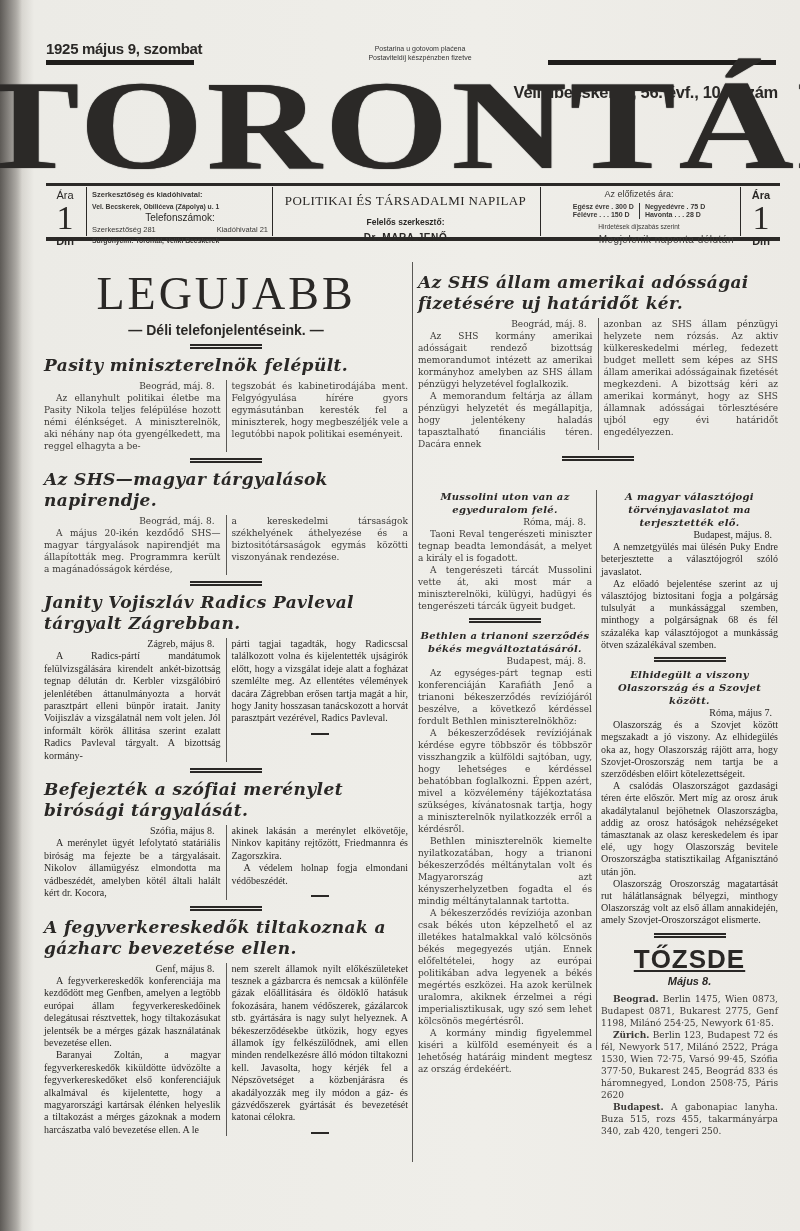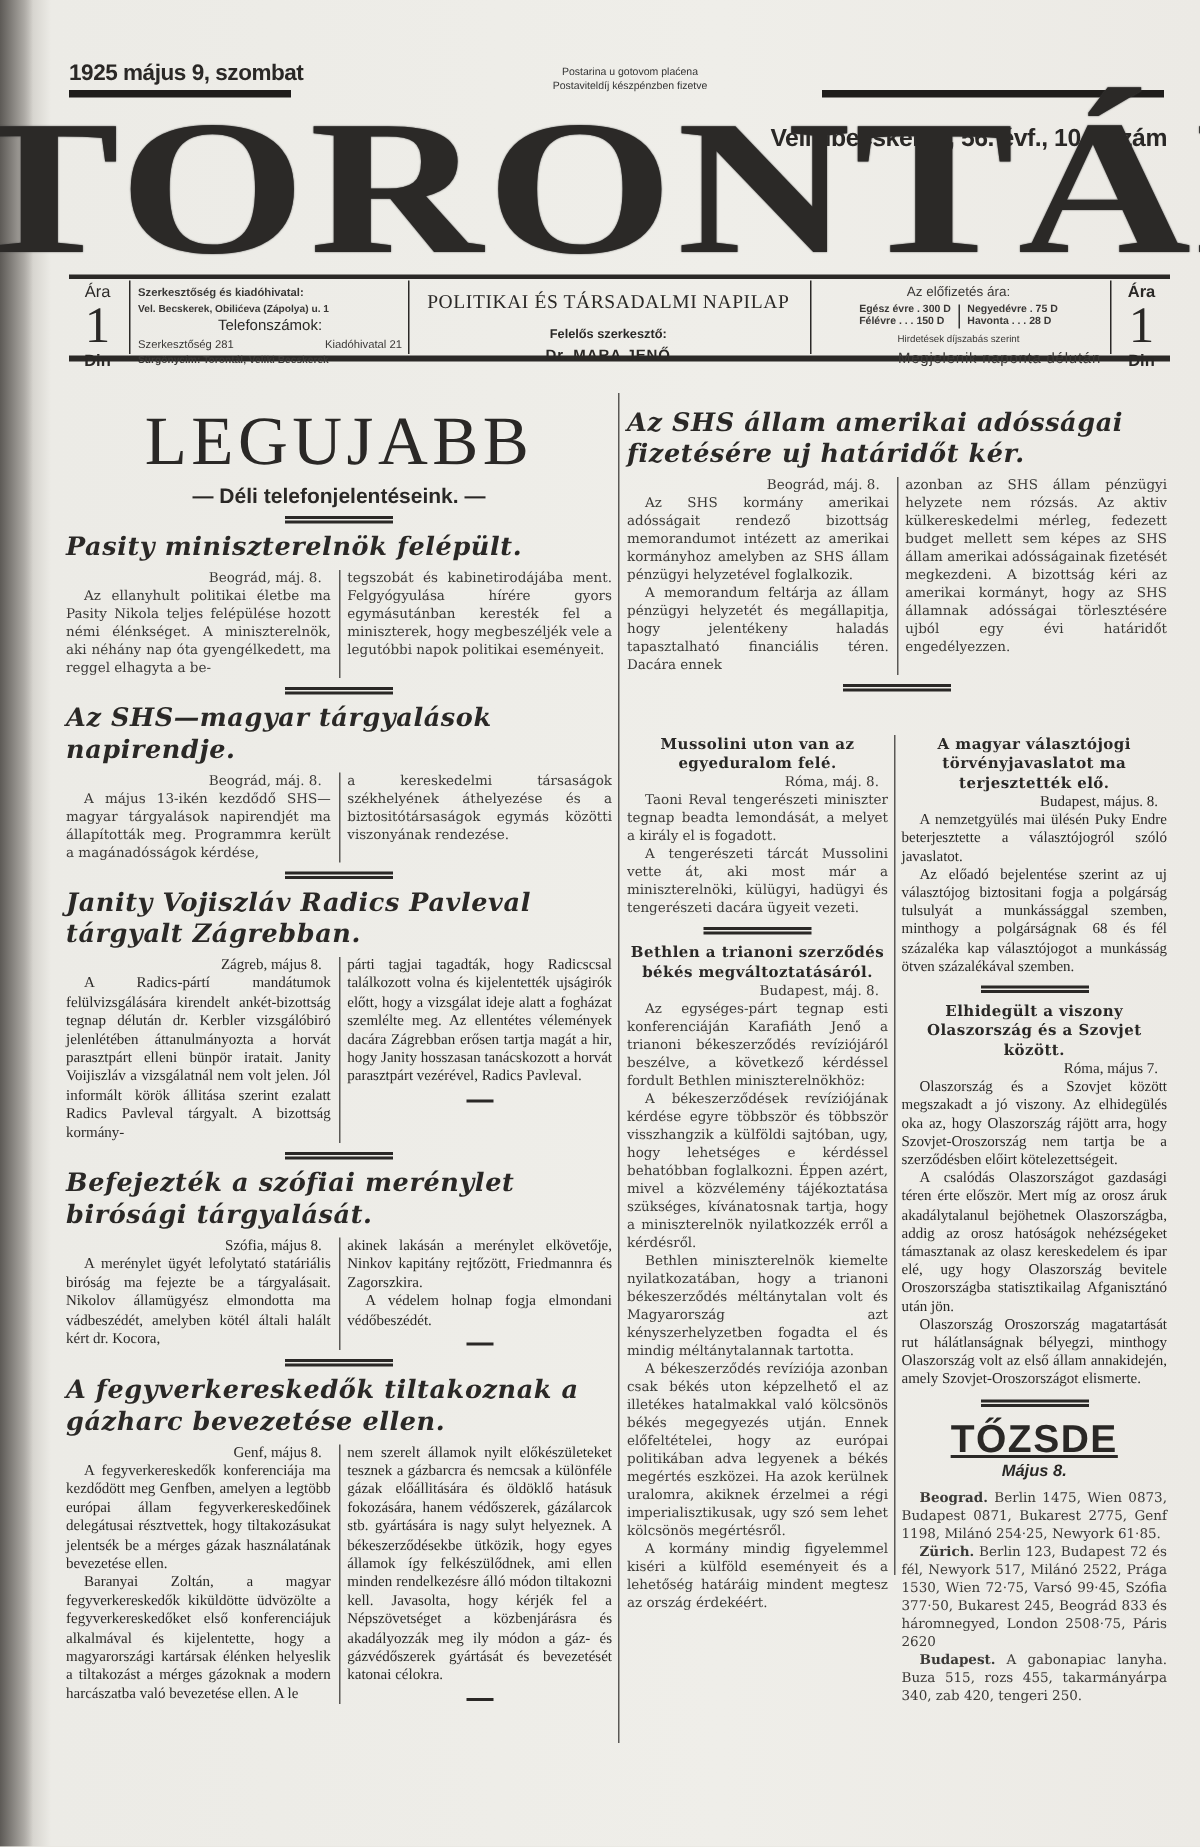--- a/index.html
+++ b/index.html
@@ -48,21 +48,21 @@
   .subs .pub{font-size:10px;margin-top:4px;letter-spacing:0.5px;text-align:right;}
 
   
   .col{position:absolute;}
   .colrule{position:absolute;width:1px;background:#5a5855;}
   .hrule{height:5px;width:72px;margin:6px auto;border-top:2px solid #2a2826;border-bottom:2px solid #2a2826;box-sizing:border-box;}
   .dash{height:2px;width:18px;background:#2a2826;margin:8px auto 0;}
   .big{font-family:"Liberation Serif",serif;font-size:46px;line-height:48px;text-align:center;letter-spacing:3px;margin-top:4px;}
   .kicker{font-family:"Liberation Sans",sans-serif;font-weight:bold;font-size:14px;text-align:center;margin-top:4px;}
   .h2{font-family:"DejaVu Serif",serif;font-style:italic;font-weight:bold;text-align:left;font-size:17px;line-height:21px;letter-spacing:0.4px;}
-  .h3{font-family:"DejaVu Serif",serif;font-weight:bold;text-align:center;font-size:10px;line-height:13px;letter-spacing:0.3px;}
+  .h3{font-family:"DejaVu Serif",serif;font-style:italic;font-weight:bold;text-align:center;font-size:10px;line-height:13px;letter-spacing:0.3px;}
   .art{display:flex;gap:0;margin-top:4px;}
   .art .c{flex:1;font-size:9px;line-height:12px;text-align:justify;color:#3b3936;}
   .art .c + .c{border-left:1px solid #5a5855;padding-left:5px;margin-left:5px;}
   .dl{text-align:right;padding-right:6px;}
   .dl b{font-weight:normal;}
   .p{text-indent:12px;margin:0;}
   .bold .c{color:#2a2826;font-family:"Liberation Serif",serif;font-size:10px;line-height:12.4px;}
   .single{font-size:9px;line-height:12px;text-align:justify;color:#3b3936;}
   .tozsde{font-family:"Liberation Sans",sans-serif;font-weight:bold;font-size:26px;text-align:center;letter-spacing:1px;margin-top:6px;text-decoration:underline;}
   .tdate{font-family:"Liberation Sans",sans-serif;font-style:italic;font-weight:bold;font-size:11px;text-align:center;margin-bottom:6px;}
@@ -161,21 +161,21 @@
           </div>
       </div>
     </div>
     <div class="hrule"></div>
 
     <div>
       <div class="h2">Az SHS—magyar tárgyalások napirendje.</div>
       <div class="art">
         <div class="c">
           <div class="dl"><b>Beográd,</b> <span>máj. 8.</span></div>
-          <p class="p">A május 13-ikén kezdődő SHS—magyar tárgyalások napirendjét ma állapították meg. Programmra került a magánadósságok kérdése,</p>
+          <p class="p">A május 20-ikén kezdődő SHS—magyar tárgyalások napirendjét ma állapították meg. Programmra került a magánadósságok kérdése,</p>
         </div>
         <div class="c">
             <p class="p" style="text-indent:0">a kereskedelmi társaságok székhelyének áthelyezése és a biztositótársaságok egymás közötti viszonyának rendezése.</p>
           </div>
       </div>
     </div>
     <div class="hrule"></div>
 
     <div>
       <div class="h2">Janity Vojiszláv Radics Pavleval tárgyalt Zágrebban.</div>
@@ -238,21 +238,21 @@
     </div>
     <div class="hrule"></div>
   </div>
 
   <div class="col" style="left:418px;top:490px;width:174px;">
     <div>
       <div class="h3">Mussolini uton van az egyeduralom felé.</div>
       <div class="single">
         <div class="dl"><b>Róma,</b> <span>máj. 8.</span></div>
         <p class="p">Taoni Reval tengerészeti miniszter tegnap beadta lemondását, a melyet a király el is fogadott.</p>
-        <p class="p">A tengerészeti tárcát Mussolini vette át, aki most már a miniszterelnöki, külügyi, hadügyi és tengerészeti dacára ügyeit vezeti.</p>
+        <p class="p">A tengerészeti tárcát Mussolini vette át, aki most már a miniszterelnöki, külügyi, hadügyi és tengerészeti tárcák ügyeit budget.</p>
       </div>
     </div>
     <div class="hrule"></div>
     <div>
       <div class="h3">Bethlen a trianoni szerződés békés megváltoztatásáról.</div>
       <div class="single">
         <div class="dl"><b>Budapest,</b> <span>máj. 8.</span></div>
         <p class="p">Az egységes-párt tegnap esti konferenciáján Karafiáth Jenő a trianoni békeszerződés revíziójáról beszélve, a következő kérdéssel fordult Bethlen miniszterelnökhöz:</p>
         <p class="p">A békeszerződések revíziójának kérdése egyre többször és többször visszhangzik a külföldi sajtóban, ugy, hogy lehetséges e kérdéssel behatóbban foglalkozni. Éppen azért, mivel a közvélemény tájékoztatása szükséges, kívánatosnak tartja, hogy a miniszterelnök nyilatkozzék erről a kérdésről.</p>
         <p class="p">Bethlen miniszterelnök kiemelte nyilatkozatában, hogy a trianoni békeszerződés méltánytalan volt és Magyarország azt kényszerhelyzetben fogadta el és mindig méltánytalannak tartotta.</p>

